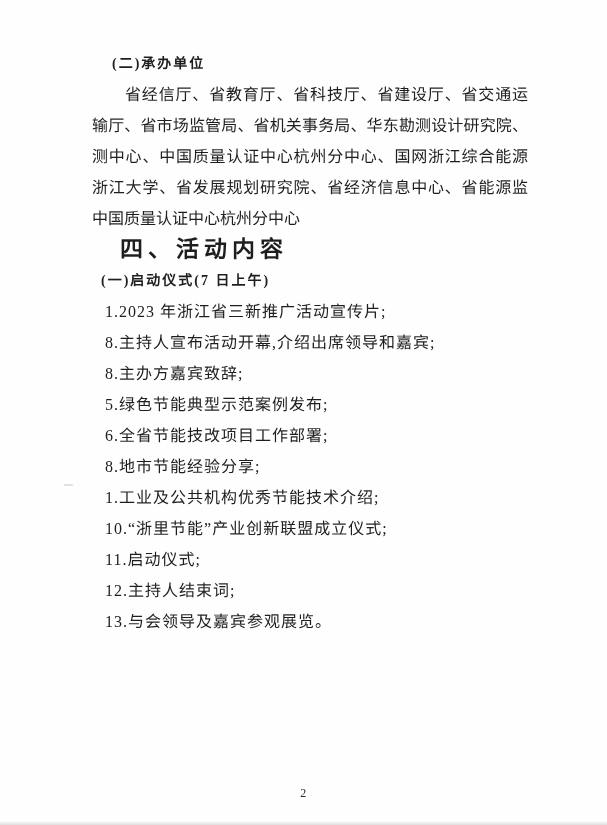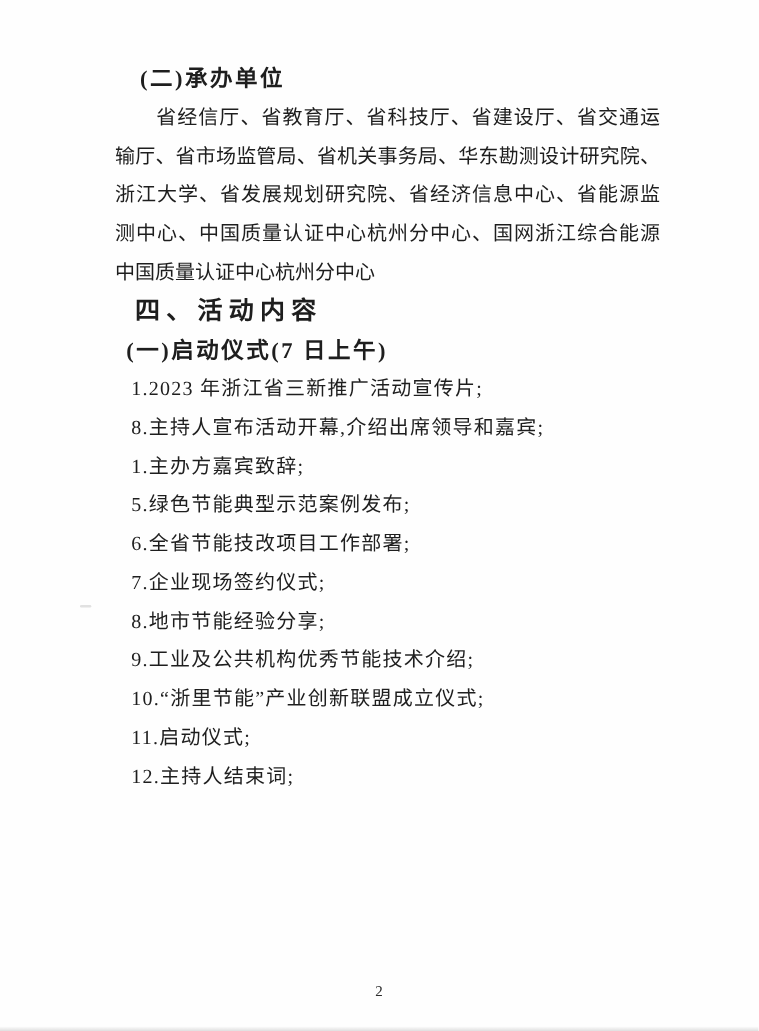--- a/index.html
+++ b/index.html
@@ -33,31 +33,31 @@
     text-align: justify;
     text-align-last: justify;
   }
   
   .fi {
     text-indent: 33px;
   }
   
   .hk {
     font-weight: 700;
-    font-size: 18px;
+    font-size: 14px;
     letter-spacing: 2px;
     margin-left: 20px;
   }
   .hk2 { margin-left: 9px; }
   
   .hh {
     font-weight: 700;
-    font-size: 20px;
+    font-size: 23px;
     letter-spacing: 5px;
-    margin-left: 16px;
+    margin-left: 28px;
     font-family: "Liberation Sans", "DejaVu Sans", sans-serif;
   }
   
   .ag {
     margin-left: 13px;
     letter-spacing: 1px;
   }
   .page-number {
     position: absolute;
     left: 0;
@@ -92,39 +92,39 @@
 <body>
 
 <div class="page">
 
   <div class="content">
 
     <div class="line hk">(二)承办单位</div>
 
     <div class="line jl fi">省经信厅、省教育厅、省科技厅、省建设厅、省交通运</div>
     <div class="line jl">输厅、省市场监管局、省机关事务局、华东勘测设计研究院、</div>
+    <div class="line jl">测中心、中国质量认证中心杭州分中心、国网浙江综合能源</div>
     <div class="line jl">浙江大学、省发展规划研究院、省经济信息中心、省能源监</div>
-    <div class="line jl">测中心、中国质量认证中心杭州分中心、国网浙江综合能源</div>
     <div class="line">中国质量认证中心杭州分中心</div>
 
     <div class="line hh">四、活动内容</div>
 
     <div class="line hk hk2">(一)启动仪式(7 日上午)</div>
 
     <div class="line ag">1.2023 年浙江省三新推广活动宣传片;</div>
     <div class="line ag">8.主持人宣布活动开幕,介绍出席领导和嘉宾;</div>
-    <div class="line ag">1.主办方嘉宾致辞;</div>
+    <div class="line ag">8.主办方嘉宾致辞;</div>
     <div class="line ag">5.绿色节能典型示范案例发布;</div>
     <div class="line ag">6.全省节能技改项目工作部署;</div>
-    <div class="line ag">7.企业现场签约仪式;</div>
     <div class="line ag">8.地市节能经验分享;</div>
-    <div class="line ag">9.工业及公共机构优秀节能技术介绍;</div>
+    <div class="line ag">1.工业及公共机构优秀节能技术介绍;</div>
     <div class="line ag">10.“浙里节能”产业创新联盟成立仪式;</div>
     <div class="line ag">11.启动仪式;</div>
     <div class="line ag">12.主持人结束词;</div>
+    <div class="line ag">13.与会领导及嘉宾参观展览。</div>
 
   </div>
 
   <div class="page-number">2</div>
 
   <div class="artifact-dash"></div>
   <div class="bottom-scan-edge"></div>
 
 </div>
 

